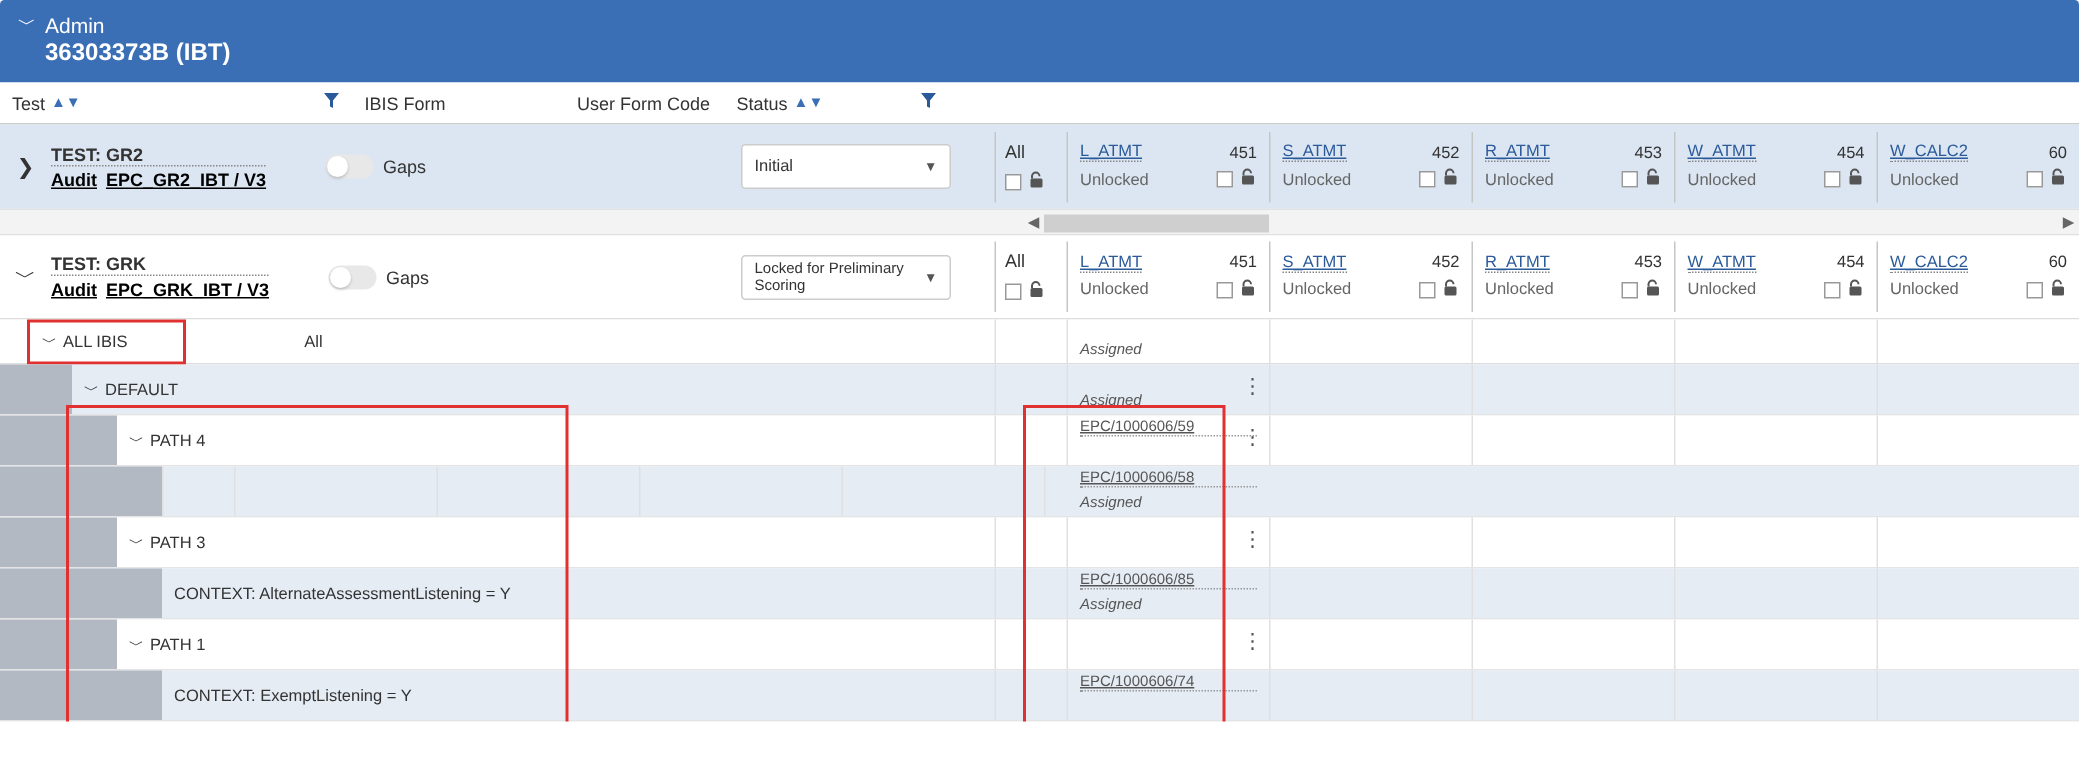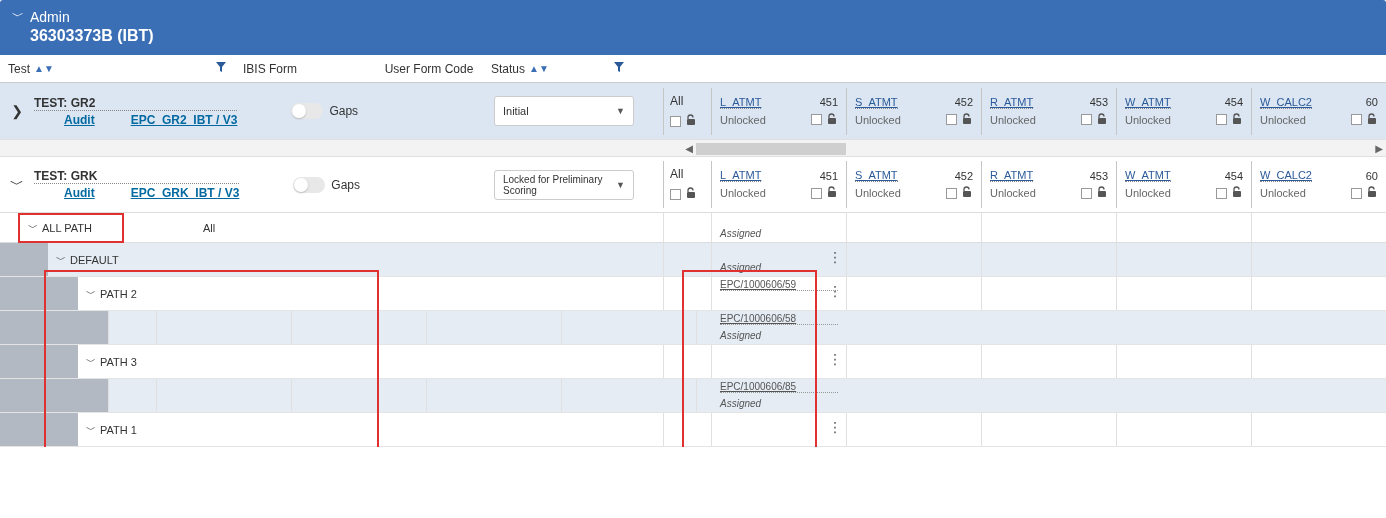--- a/index.html
+++ b/index.html
@@ -22,25 +22,25 @@
   
   .col-test { width: 235px; display:flex; align-items:center; }
   .col-ibis { width: 140px; }
   .col-user { width: 108px; justify-content: center; }
   .col-status { width: 150px; display:flex; align-items:center; }
   
   
   .test-band { background: #dbe6f2; display: flex; align-items: center; height: 56px; position: relative; }
   .test-band.white { background: #fff; }
   .expander { width: 34px; text-align: center; font-size: 14px; cursor: pointer; color: #333; }
-  .test-info { width: 450px; display:flex; align-items:center; gap: 14px; }
+  .test-info { width: 450px; display:flex; align-items:center; }
   .test-info-col { display:flex; flex-direction:column; gap:2px; }
   .test-title { font-weight: bold; font-size: 12px; color: #333; border-bottom: 1px dotted #888; display:inline-block; }
   .test-links { display:flex; gap: 6px; font-size: 12px; }
-  .test-links a { color: #0369a1; text-decoration: underline; font-weight: bold; margin-left: 30px; }
+  .test-links a { color: #000000; text-decoration: underline; font-weight: bold; }
   .gaps-toggle { display:flex; align-items:center; gap: 6px; margin-left: 40px; }
   .toggle-pill { width: 32px; height: 16px; background: #e8e8e8; border-radius: 8px; position: relative; }
   .toggle-knob { width: 14px; height: 14px; background: #fff; border-radius: 50%; position: absolute; top: 1px; left: 1px; box-shadow: 0 1px 2px rgba(0,0,0,0.2); }
   
   .status-dropdown { background:#ffffff; border: 1px solid #ccc; border-radius: 3px; height: 30px; width: 140px; padding: 0 8px; display:flex; align-items:center; justify-content:space-between; font-size: 11px; margin-left: 10px; }
   .status-dropdown .caret { font-size: 9px; color:#555; }
   
   
   .sections-area { display: flex; margin-left: auto; }
   .sec-all { width: 48px; border-left: 1px solid #c5c5c5; padding: 6px 6px; display:flex; flex-direction:column; gap: 6px; align-items:flex-start; justify-content:center; }
@@ -364,21 +364,21 @@
             </span>
           </div>
         </div>
       </div>
 </div>
 
 <div class="forms-header-row" style="position:relative;">
   <div style="width:18px;"></div>
   <div class="all-forms-cell highlight-red">
     <span class="chev-sm">﹀</span>
-    <span>ALL PATH</span>
+    <span>ALL IBIS</span>
   </div>
   <div class="all-cell" style="width:170px; text-align:center;">
     <span>All</span>
   </div>
   <div style="flex:1;"></div>
   <div class="tree-sections" id="forms-header-sections">
         <div class="tree-sec-all"></div>
         <div class="tree-sec-col"></div>
         <div class="tree-sec-col"></div>
         <div class="tree-sec-col"></div>
@@ -411,21 +411,21 @@
         </div>
       </div>
       <div class="tree-row">
         <div class="tree-left-gutter">
           <div class="gutter-seg" style="width:18px;"></div>
           <div class="gutter-seg" style="width:30px;"></div>
           <div class="gutter-seg" style="width:30px;"></div>
         </div>
         <div class="tree-label" style="min-width:536px;">
           <span class="chev-sm">﹀</span>
-          <span>PATH 2</span>
+          <span>PATH 4</span>
         </div>
         <div class="tree-sections">
           <div class="tree-sec-all"></div>
           <div class="tree-sec-col">
             <span class="assigned-lbl">Assigned</span>
             <span class="epc-link">EPC/1000606/58</span>
             <span class="kebab">⋮</span>
           </div>
           <div class="tree-sec-col"></div>
           <div class="tree-sec-col"></div>
@@ -472,20 +472,23 @@
           <div class="tree-sec-col"></div>
         </div>
       </div>
       <div class="tree-row alt">
         <div class="tree-left-gutter">
           <div class="gutter-seg" style="width:18px;"></div>
           <div class="gutter-seg" style="width:30px;"></div>
           <div class="gutter-seg" style="width:30px;"></div>
           <div class="gutter-seg" style="width:30px;"></div>
         </div>
+        <div class="tree-label" style="min-width:506px;">
+          <span>CONTEXT: AlternateAssessmentListening = Y</span>
+        </div>
         <div class="tree-sections">
           <div class="tree-sec-all"></div>
           <div class="tree-sec-col"></div>
           <div class="tree-sec-col"></div>
           <div class="tree-sec-col"></div>
           <div class="tree-sec-col"></div>
           <div class="tree-sec-col"></div>
         </div>
       </div>
       <div class="tree-row">
@@ -504,18 +507,37 @@
             <span class="assigned-lbl">Assigned</span>
             <span class="epc-link">EPC/1000606/74</span>
             <span class="kebab">⋮</span>
           </div>
           <div class="tree-sec-col"></div>
           <div class="tree-sec-col"></div>
           <div class="tree-sec-col"></div>
           <div class="tree-sec-col"></div>
         </div>
       </div>
+      <div class="tree-row alt">
+        <div class="tree-left-gutter">
+          <div class="gutter-seg" style="width:18px;"></div>
+          <div class="gutter-seg" style="width:30px;"></div>
+          <div class="gutter-seg" style="width:30px;"></div>
+          <div class="gutter-seg" style="width:30px;"></div>
+        </div>
+        <div class="tree-label" style="min-width:506px;">
+          <span>CONTEXT: ExemptListening = Y</span>
+        </div>
+        <div class="tree-sections">
+          <div class="tree-sec-all"></div>
+          <div class="tree-sec-col"></div>
+          <div class="tree-sec-col"></div>
+          <div class="tree-sec-col"></div>
+          <div class="tree-sec-col"></div>
+          <div class="tree-sec-col"></div>
+        </div>
+      </div>
     </div>
 
 <div class="redbox-forms" style="left:44px; top:270px; width:335px; height:238px;"></div>
 <div class="redbox-forms" style="left:682px; top:270px; width:135px; height:238px;"></div>
 
 </div>
 
 </body></html>

